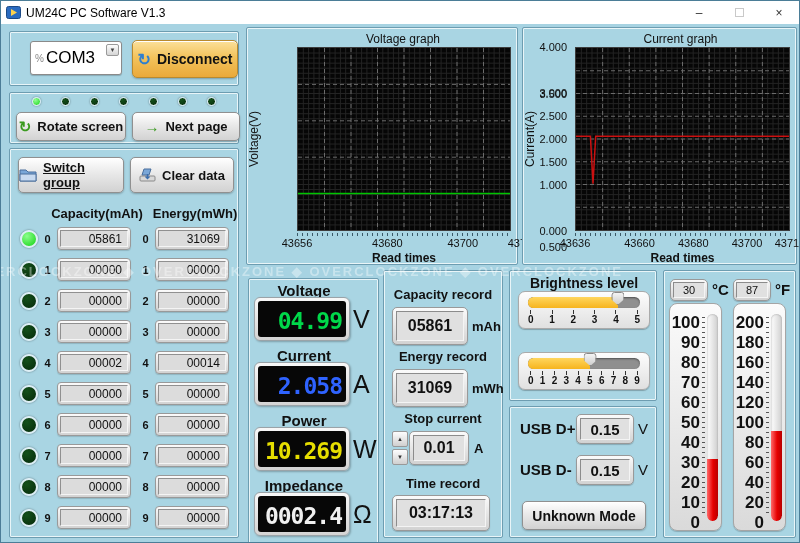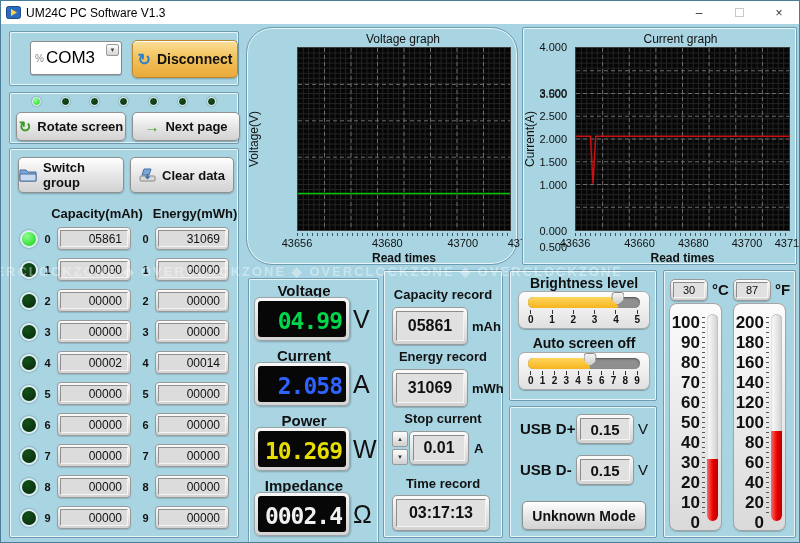--- a/index.html
+++ b/index.html
@@ -43,40 +43,40 @@
   .ledstrip { position:absolute; left:22px; right:22px; top:4px; display:flex; justify-content:space-between; }
   .led2 { width:9px; height:9px; border-radius:50%; background:radial-gradient(circle at 35% 30%, #14501a, #062a0b);
           border:1px solid #e4f2f8; box-shadow:0 0 2px rgba(0,0,0,.45); }
   .led2.on { background:radial-gradient(circle at 35% 30%, #93ff93, #17d517); }
   .btn-rot { left:6px; top:19px; width:110px; height:29px; }
   .btn-next { left:122px; top:19px; width:108px; height:29px; }
   .garr { color:#3a9a1f; font-size:15px; font-weight:700; }
 
   
   .p-data { left:8px; top:124px; width:230px; height:390px; }
-  .btn-switch { left:8px; top:8px; width:106px; height:36px; }
+  .btn-switch { left:8px; top:8px; width:106px; height:36px;text-decoration:underline; }
   .btn-clear { left:120px; top:8px; width:104px; height:36px; }
   .hdr { position:absolute; top:57px; font-size:13px; font-weight:700; text-align:center; }
   .hdr1 { left:28px; width:118px; }
   .hdr2 { left:140px; width:90px; }
   .rows { position:absolute; left:0; top:74px; right:0; }
   .grow { display:flex; align-items:center; height:31px; padding-left:10px; }
   .led { width:18px; height:18px; border-radius:50%; background:radial-gradient(circle at 35% 30%, #14501a, #062a0b);
          border:2px solid #ddeef5; box-shadow:0 0 2px rgba(0,0,0,.5); flex:0 0 auto; }
   .led.on { background:radial-gradient(circle at 35% 30%, #8cff8c, #12d212); }
   .idx { width:15px; text-align:center; font-size:11px; font-weight:700; margin:0 2px; }
   .idx2 { margin-left:7px; }
   .vbox { width:74px; background:linear-gradient(#fbfbfb,#d2d2d2); border:1px solid #999; border-radius:4px;
           padding:2px; box-shadow:0 1px 1px rgba(0,0,0,.15); flex:0 0 auto; }
   .vbox-in { background:#dcdcdc; border:1px solid; border-color:#909090 #f4f4f4 #f4f4f4 #909090;
              height:17px; line-height:16px; font-size:12px; text-align:right; padding-right:5px; }
 
   
   .graph { }
-  .g1 { left:245px; top:3px; width:272px; height:238px;border-radius:26px; }
+  .g1 { left:245px; top:3px; width:272px; height:238px; }
   .g2 { left:521px; top:3px; width:275px; height:238px; }
   .gtitle { position:absolute; top:4px; left:48px; right:6px; text-align:center; font-size:12px; }
   .gylab { position:absolute; left:0px; top:20px; bottom:34px; width:13px; writing-mode:vertical-rl;
            transform:rotate(180deg); text-align:center; font-size:12px; }
   .ylabels { position:absolute; left:10px; width:36px; top:19px; height:184px; }
   .ylabels span { position:absolute; right:2px; transform:translateY(-50%); font-size:11px; }
   .plot { position:absolute; top:19px; height:184px; background:#060606; border:1px solid #3c3c3c; }
   .g1 .plot { left:50px; width:214px; }
   .g2 .plot { left:52px; width:215px; }
   .tickstrip { position:absolute; top:205px; height:3px;
@@ -639,21 +639,20 @@
             <span class="tk">
               <i></i>
               <b>4</b>
             </span>
             <span class="tk">
               <i></i>
               <b>5</b>
             </span>
           </div>
       </div>
-      <div class="dev-label" style="top:64px">Auto screen off</div>
       <div class="slider-box" style="top:81px">
         <div class="groove">
             <div class="fill" style="width: 55.5556%;"></div>
           <div class="thumb" style="left: 55.5556%;"></div>
           </div>
         <div class="sticks">
             <span class="tk">
               <i></i>
               <b>0</b>
             </span>

